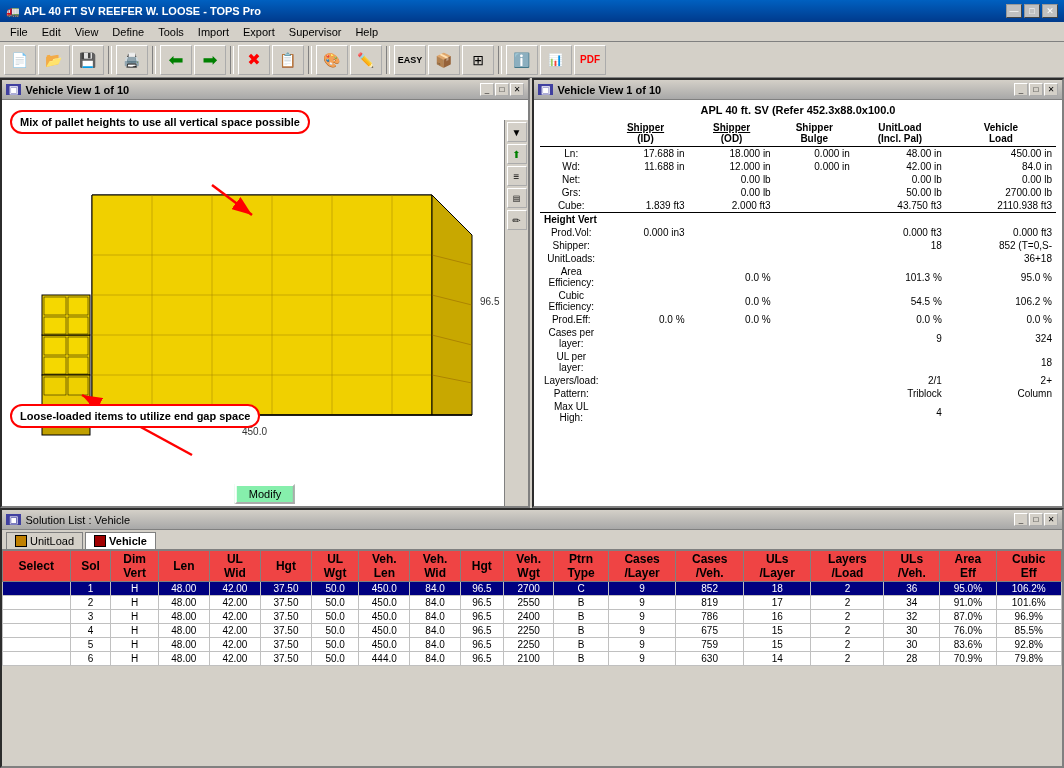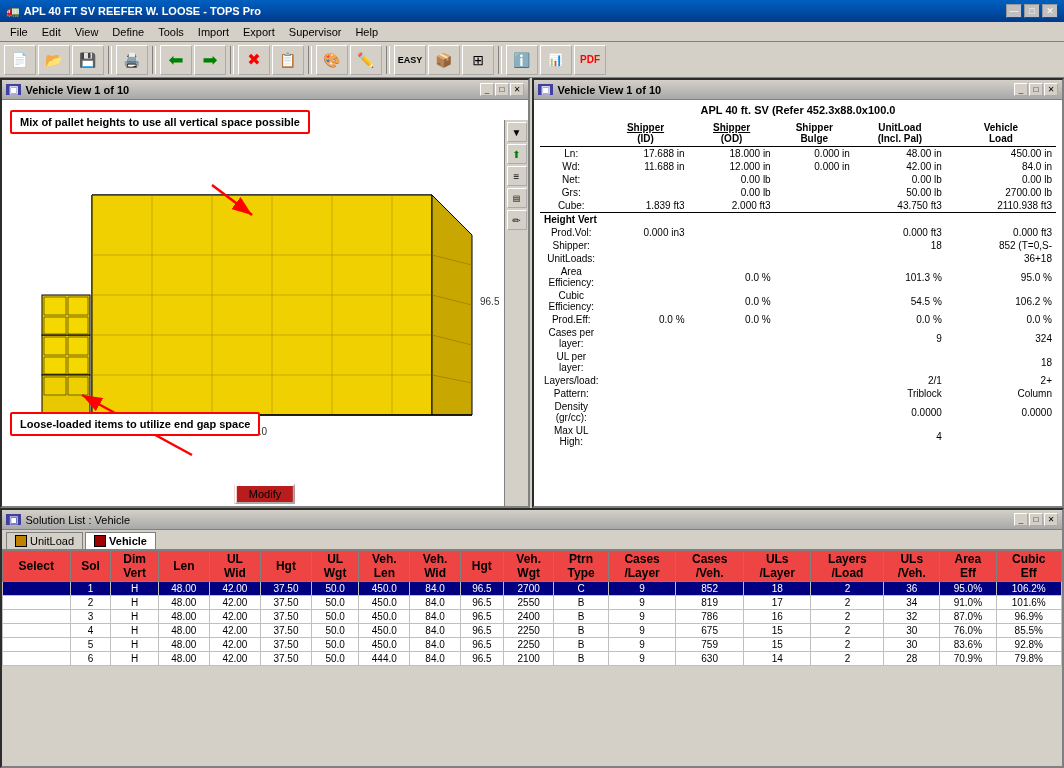--- a/index.html
+++ b/index.html
@@ -103,21 +103,21 @@
     }
 
     
     .callout {
       position: absolute;
       background: white;
       border: 2px solid red;
       padding: 4px 8px;
       font-size: 11px;
       font-weight: bold;
-      border-radius: 2px;
+      border-radius: 12px;
       z-index: 10;
     }
 
     
     .data-table {
       width: 100%;
       border-collapse: collapse;
       font-size: 10px;
     }
     .data-table th {
@@ -227,21 +227,21 @@
       display: flex; align-items: center; justify-content: center;
       cursor: pointer; font-size: 10px;
     }
 
     
     .modify-btn {
       position: absolute;
       bottom: 2px;
       left: 50%;
       transform: translateX(-50%);
-      background: #b91c1c;
+      background: #86efac;
       border: 2px outset #fff;
       padding: 2px 12px;
       font-size: 11px;
       cursor: pointer;
       text-align: right;
     }
   </style>
 </head>
 <body>
 
@@ -310,21 +310,21 @@
           <div class="panel-btn">✕</div>
         </div>
       </div>
 
       <div class="vehicle-canvas">
 
         <div class="callout" style="top:10px; left:8px; max-width:320px;">
           <span>Mix of pallet heights to use all vertical space possible</span>
         </div>
 
-        <div class="callout" style="bottom:70px; left:8px; max-width:280px;">
+        <div class="callout" style="bottom:78px; left:8px; max-width:280px;">
           <span>Loose-loaded items to utilize end gap space</span>
         </div>
 
         <svg width="500" height="350" style="position:absolute; left:10px; top:35px;">
 
           <polygon points="80,60 420,60 460,100 120,100" fill="#c8a000" stroke="#000" stroke-width="1"></polygon>
 
           <polygon points="80,60 80,280 120,240 120,100" fill="#e8c000" stroke="#000" stroke-width="1"></polygon>
           <polygon points="80,60 420,60 420,280 80,280" fill="#f0d000" stroke="#000" stroke-width="1"></polygon>
 
@@ -535,28 +535,20 @@
               <td>2/1</td>
               <td>2+</td>
             </tr>
             <tr>
               <td class="label-col">Pattern:</td>
               <td></td>
               <td></td>
               <td></td>
               <td>Triblock</td>
               <td>Column</td>
-            </tr>
-            <tr>
-              <td class="label-col">Density (gr/cc):</td>
-              <td></td>
-              <td></td>
-              <td></td>
-              <td>0.0000</td>
-              <td>0.0000</td>
             </tr>
             <tr>
               <td class="label-col">Max UL High:</td>
               <td></td>
               <td></td>
               <td></td>
               <td>4</td>
               <td></td>
             </tr>
           </tbody>

